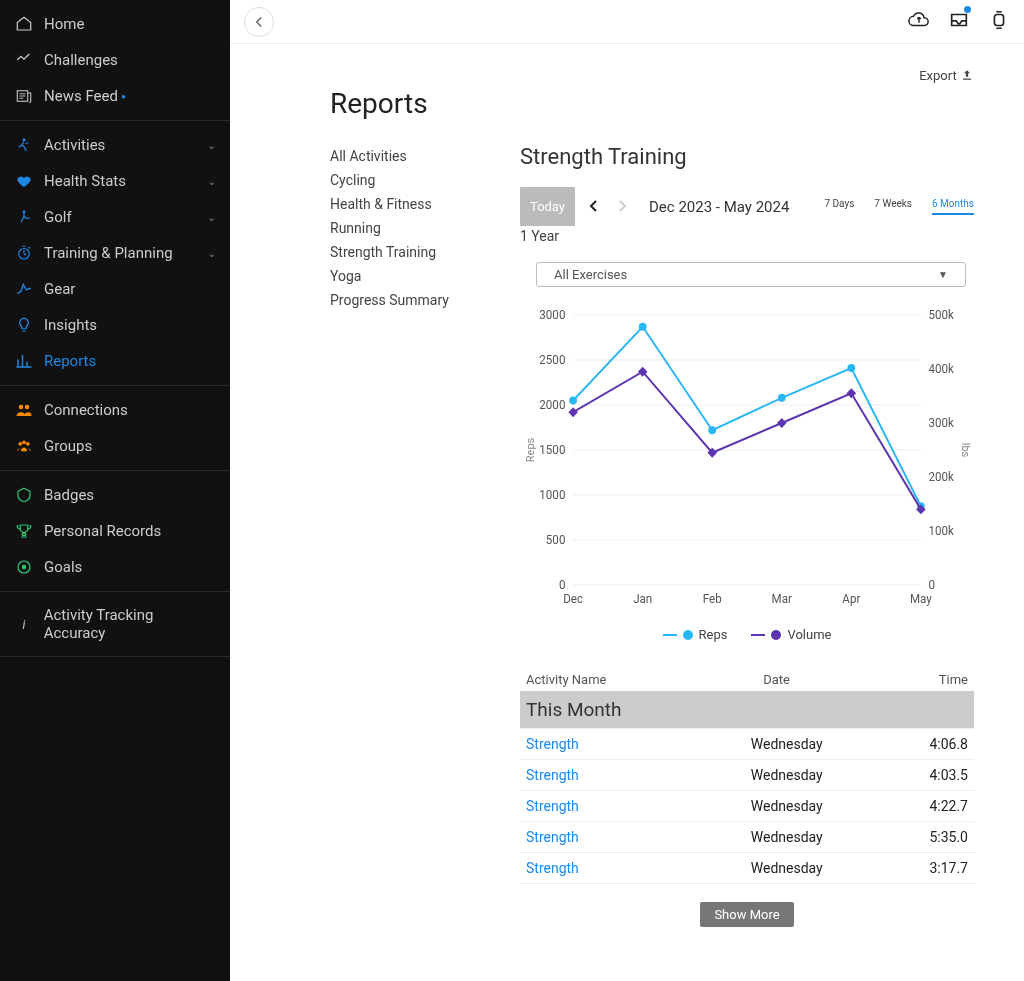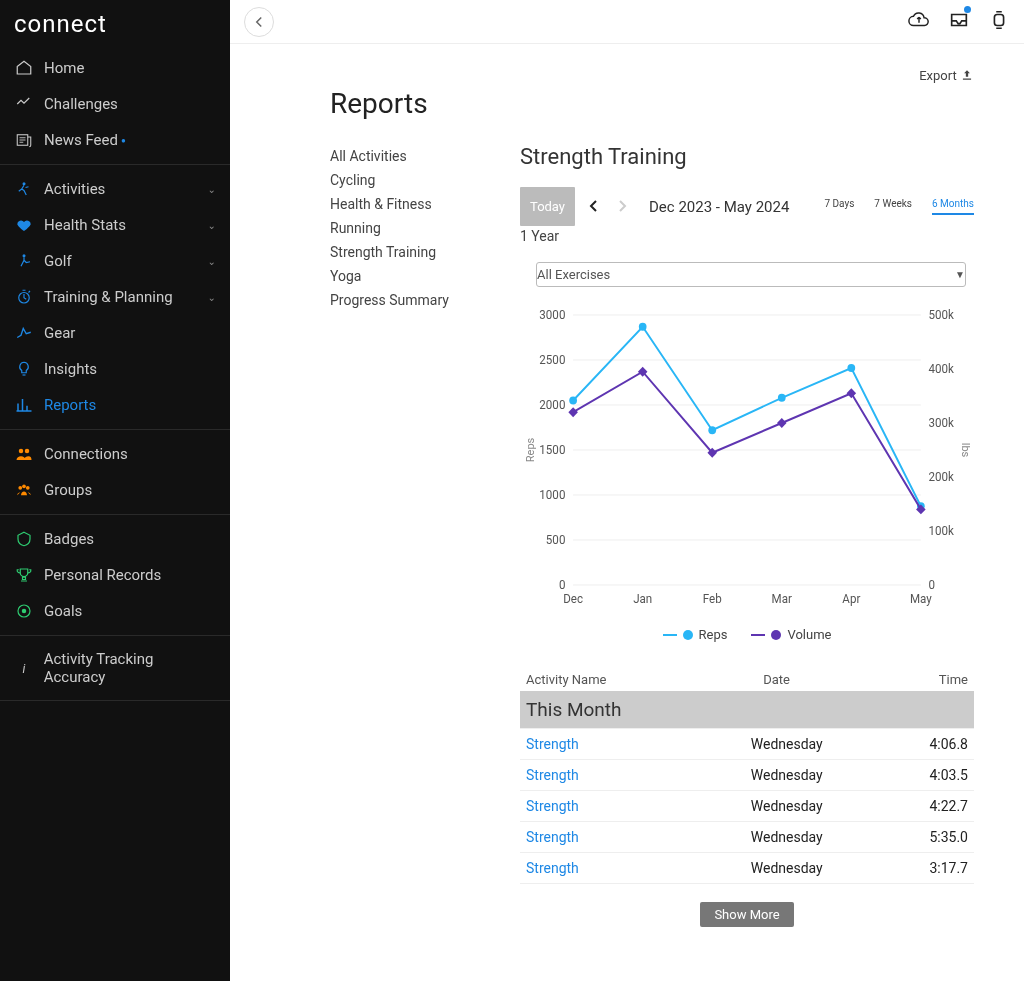--- a/index.html
+++ b/index.html
@@ -99,21 +99,21 @@
 .arrow-btn { width:18px; text-align:center; cursor:pointer; color:#333; font-weight:bold;}
 .arrow-btn.disabled { color:#ccc; cursor:default; }
 .date-range { font-size:15px; color:#333; margin-left:8px; }
 .range-tabs { margin-left:auto; display:flex; gap:20px; font-size:10px; color:#444; }
 .range-tabs .rtab { cursor:pointer; padding-bottom:4px; }
 .range-tabs .rtab.active { color:#1e88e5; border-bottom: 2px solid #1e88e5; }
 .range-second-row { text-align:left; font-size:14px; color:#444; padding-right:4px; }
 .exercise-select {
   margin-top:18px; margin-left:16px; width:430px;
   border:1px solid #bbb; border-radius:3px;
-  padding:4px 0; font-size:13px; color:#555;
+  padding:4px 17px; font-size:13px; color:#555;
   display:flex; align-items:center; justify-content:space-between;
   cursor:pointer;
 }
 .chart-wrap { position:relative; margin:8px 0 0 0; height:330px; }
 .chart-wrap svg { width:100%; height:100%; }
 .axis-label { font-size:11px; fill:#888; }
 .tick-label { font-size:12px; fill:#555; }
 .legend { display:flex; justify-content:center; gap:24px; margin-top:2px; font-size:13px; color:#444; }
 .legend .lk { display:flex; align-items:center; gap:6px; }
 .legend .dot1 { width:10px; height:10px; border-radius:50%; background:#29b6f6; display:inline-block; }
@@ -131,21 +131,20 @@
 .activity-table tbody td:nth-child(2){ text-align:left; padding-left:100px;}
 .activity-table tbody td:nth-child(3){ text-align:right; }
 .show-more-row { text-align:center; margin-top:18px; }
 .show-more-btn { display:inline-block; background:#777; color:#fff; padding:5px 14px; border-radius:2px; font-size:13px; cursor:pointer; }
 svg.icon-svg { width:18px; height:18px; }
 </style>
 </head>
 <body>
 
 <div class="sidebar">
-  <div class="logo">connect</div>
   <div id="nav-sections">
       <div class="nav-section">
         <div class="nav-item">
           <span class="icon">
             <svg class="icon-svg" viewBox="0 0 24 24">
               <path d="M3 10l9-7 9 7v10H3z" fill="none" stroke="#ccc" stroke-width="1.6"></path>
             </svg>
           </span>
       <span>Home</span>
 

